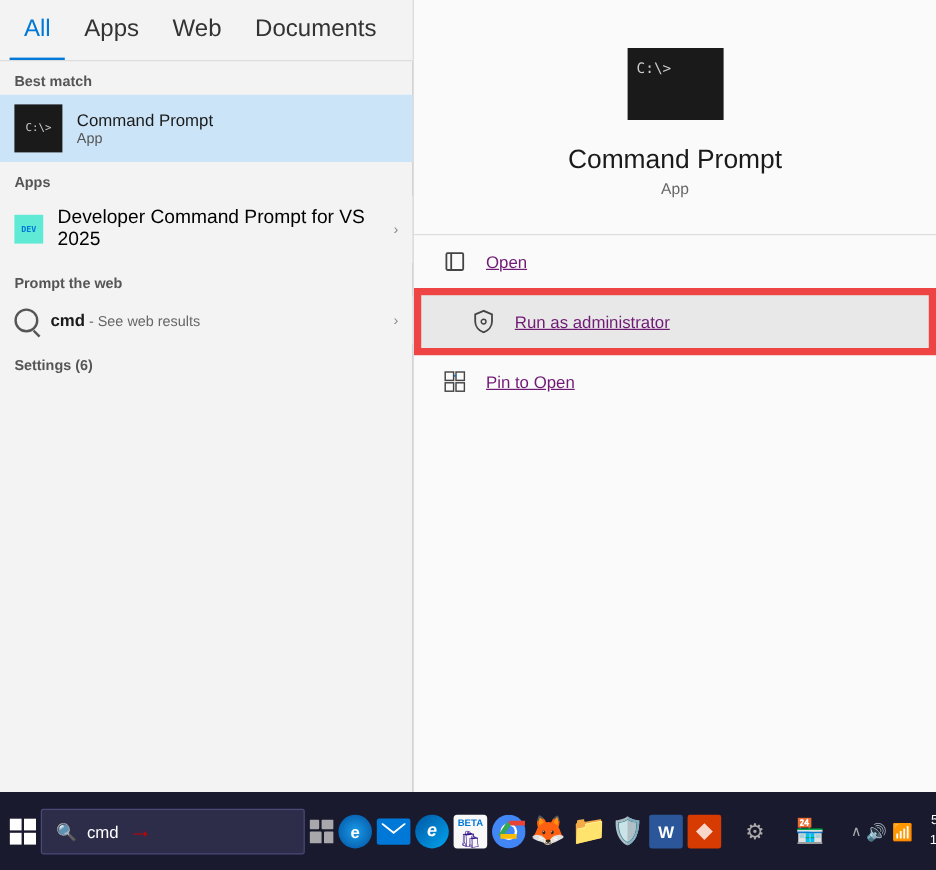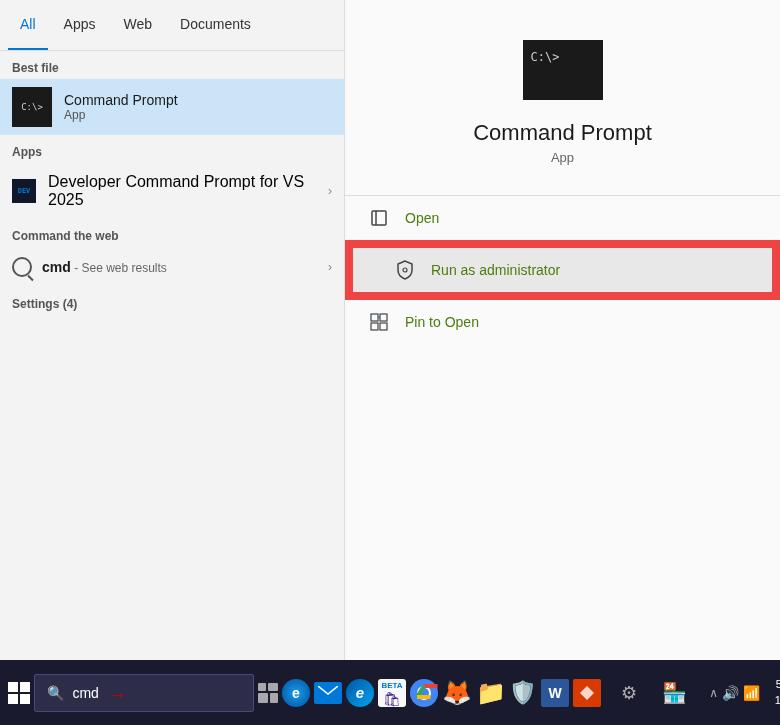--- a/index.html
+++ b/index.html
@@ -30,21 +30,21 @@
       align-items: center;
       background: #f3f3f3;
       padding: 0 8px;
       height: 51px;
       border-bottom: 1px solid #ddd;
       gap: 4px;
     }
     .tab {
       padding: 8px 12px;
       cursor: pointer;
-      font-size: 14px;
+      font-size: 20px;
       color: #333;
       border-bottom: 2px solid transparent;
       height: 100%;
       display: flex;
       align-items: center;
       text-align: center;
     }
     .tab.active {
       border-bottom: 2px solid #0078d7;
       color: #0078d7;
@@ -129,21 +129,21 @@
 
     .apps-item-left {
       display: flex;
       align-items: center;
       gap: 12px;
     }
 
     .dev-icon {
       width: 24px;
       height: 24px;
-      background: #0f172a;
+      background: #5eead4;
       display: flex;
       align-items: center;
       justify-content: center;
       color: #fff;
       font-size: 8px;
       font-family: monospace;
       flex-shrink: 0;
     }
 
     .chevron-right {
@@ -256,38 +256,39 @@
       display: flex;
       align-items: center;
       padding: 12px 24px;
       cursor: pointer;
       gap: 16px;
       background: transparent;
     }
 
     .action-item.highlighted {
       background: #e8e8e8;
-      border: 8px solid #ef4444;
+      border: 6px solid #ef4444;
       position: relative;
       padding-left: 42px;
     }
 
     .action-icon {
       width: 20px;
       height: 20px;
       display: flex;
       align-items: center;
       justify-content: center;
       color: #444;
       flex-shrink: 0;
     }
 
     .action-label {
       font-size: 14px;
-      color: #4d7c0f;
+      color: #701a75;
+      text-decoration: underline;
     }
 
     
     .right-header {
       position: absolute;
       top: 0;
       right: 0;
       width: 436px;
       height: 51px;
       display: flex;
@@ -398,21 +399,21 @@
 
   <div class="tabs">
     <div class="tab active">All</div>
     <div class="tab">Apps</div>
     <div class="tab">Web</div>
     <div class="tab">Documents</div>
   </div>
 
   <div class="results-content">
 
-    <div class="section-label">Best file</div>
+    <div class="section-label">Best match</div>
     <div class="best-match-item">
       <div class="app-icon-cmd">
         <span style="font-family:monospace;font-size:9px;color:#ccc">C:\&gt;</span>
       </div>
       <div class="item-text-block">
         <span class="item-title">Command Prompt</span>
         <span class="item-subtitle">App</span>
       </div>
     </div>
 
@@ -420,32 +421,32 @@
     <div class="apps-item">
       <div class="apps-item-left">
         <div class="dev-icon">
           <span style="font-size:7px;color:#0078d7;font-weight:bold">DEV</span>
         </div>
         <span>Developer Command Prompt for VS 2025</span>
       </div>
       <span class="chevron-right">›</span>
     </div>
 
-    <div class="section-label">Command the web</div>
+    <div class="section-label">Prompt the web</div>
     <div class="web-item">
       <div class="web-item-left">
         <div class="search-circle"></div>
         <span class="web-item-text">
           <strong>cmd</strong><span class="web-item-sub"> - See web results</span>
         </span>
       </div>
       <span class="chevron-right">›</span>
     </div>
 
-    <div class="section-label">Settings (4)</div>
+    <div class="section-label">Settings (6)</div>
   </div>
 </div>
 
 <div class="right-header">
   <span class="header-username">@Howtoconnect</span>
   <div class="header-icon-btn">
     <svg width="18" height="18" viewBox="0 0 18 18" fill="none">
       <circle cx="9" cy="6" r="4" stroke="#555" stroke-width="1.5"></circle>
       <path d="M1 17c0-4 3.6-7 8-7s8 3 8 7" stroke="#555" stroke-width="1.5" stroke-linecap="round"></path>
     </svg>

